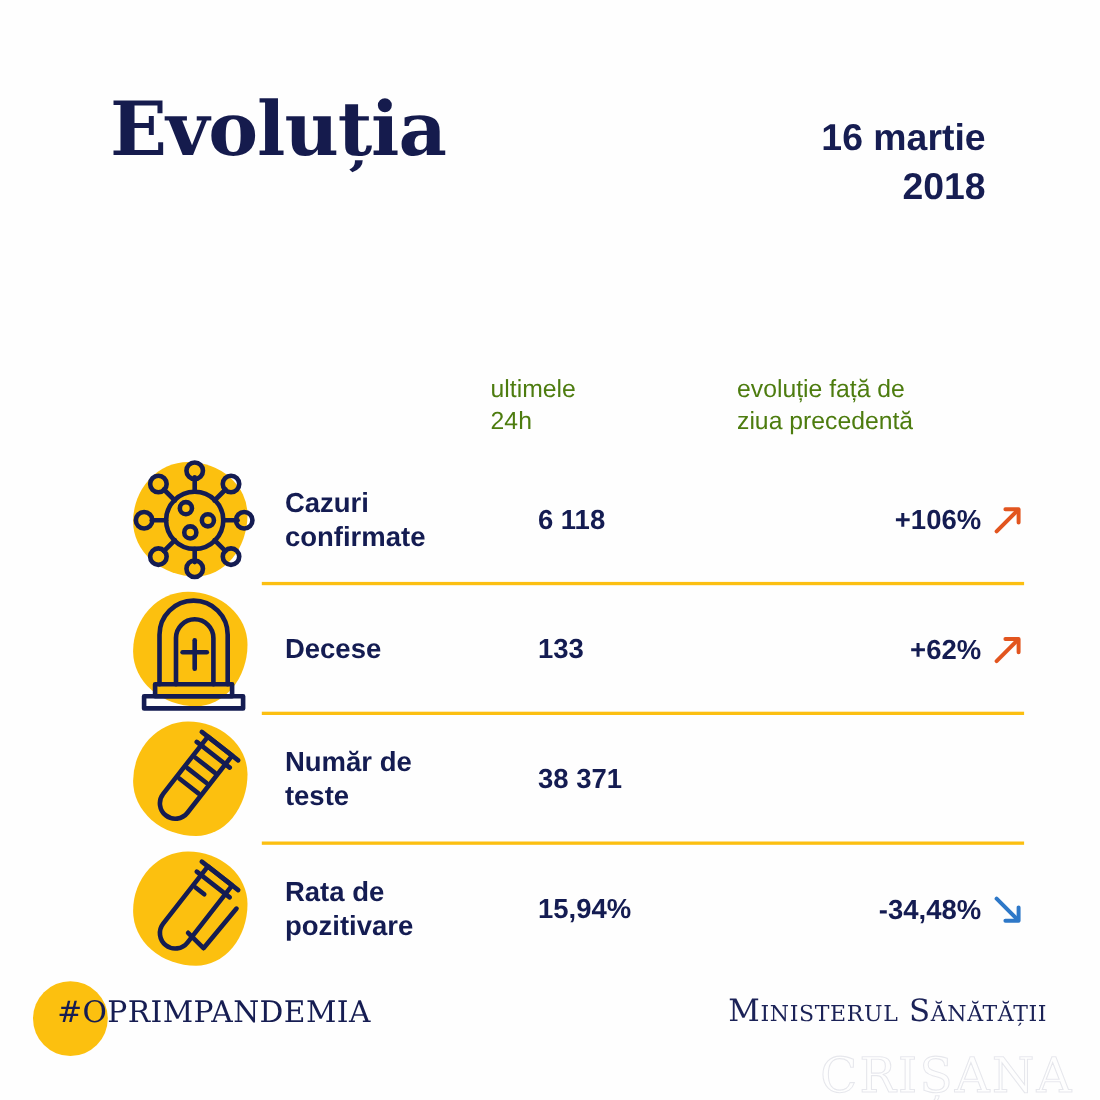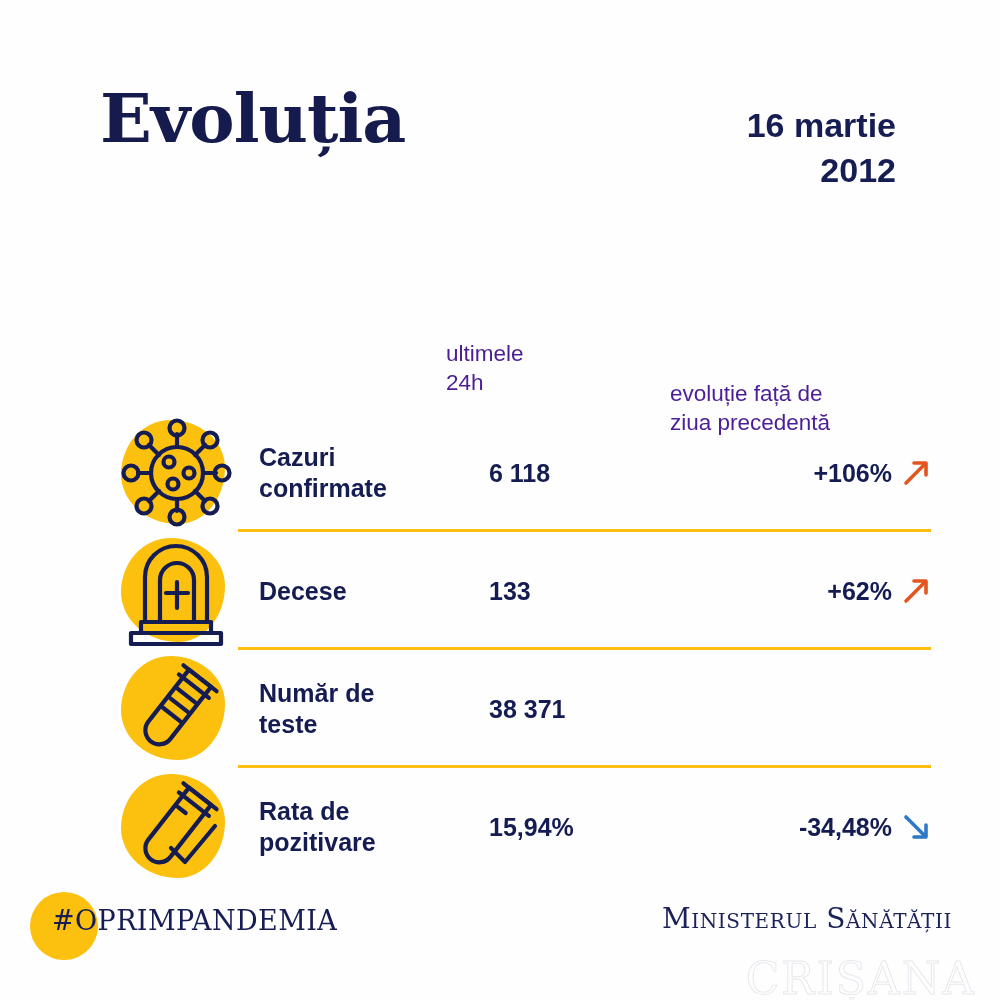--- a/index.html
+++ b/index.html
@@ -52,24 +52,24 @@
     left: 0;
     top: 340px;
     width: 1000px;
     height: 70px;
   }
   .col-head {
     position: absolute;
     font-size: 22.5px;
     line-height: 1.28;
     font-weight: normal;
-    color: #4c1d95;
+    color: #4d7c0f;
   }
   #col-head-last24 { left: 446px; top: 0; }
-  #col-head-evolution { left: 670px; top: 0; margin-top: 40px; }
+  #col-head-evolution { left: 670px; top: 0; }
 
   
   #rows {
     position: absolute;
     left: 0;
     top: 414px;
     width: 1000px;
     padding-left: 43px;
   }
   .row {
@@ -199,21 +199,21 @@
     white-space: nowrap;
   }
 </style>
 </head>
 <body>
 
 <div id="header">
   <div id="page-title">Evoluția</div>
   <div id="date-block">
     <div>16 martie</div>
-    <div>2012</div>
+    <div>2018</div>
   </div>
 </div>
 
 <div id="col-headers">
   <div class="col-head" id="col-head-last24">
     <div>ultimele</div>
     <div>24h</div>
   </div>
   <div class="col-head" id="col-head-evolution">
     <div>evoluție față de</div>

